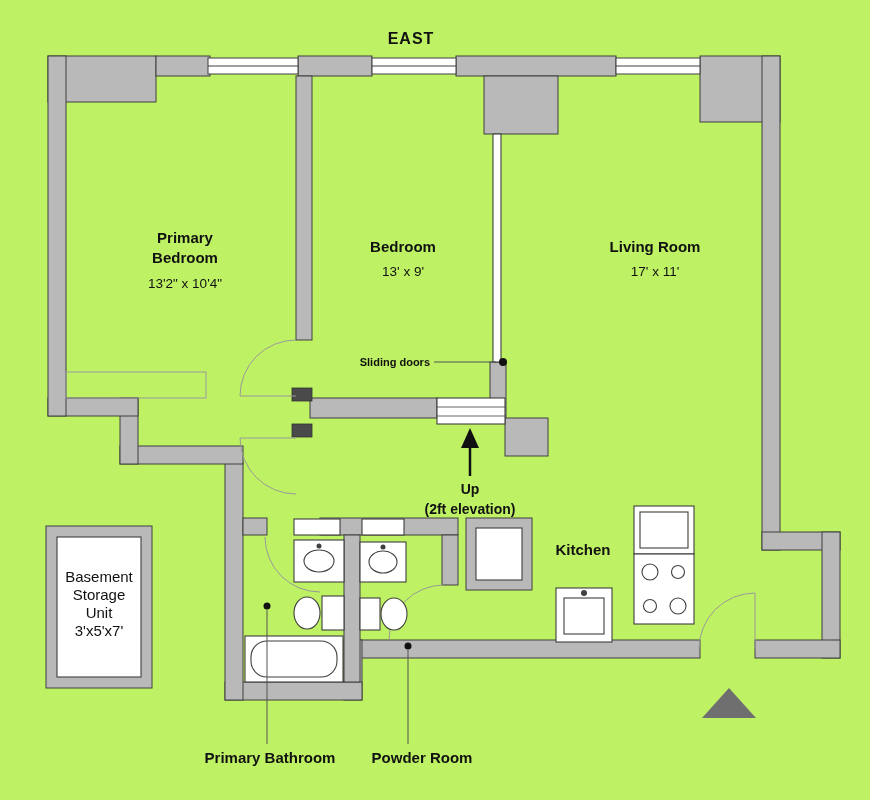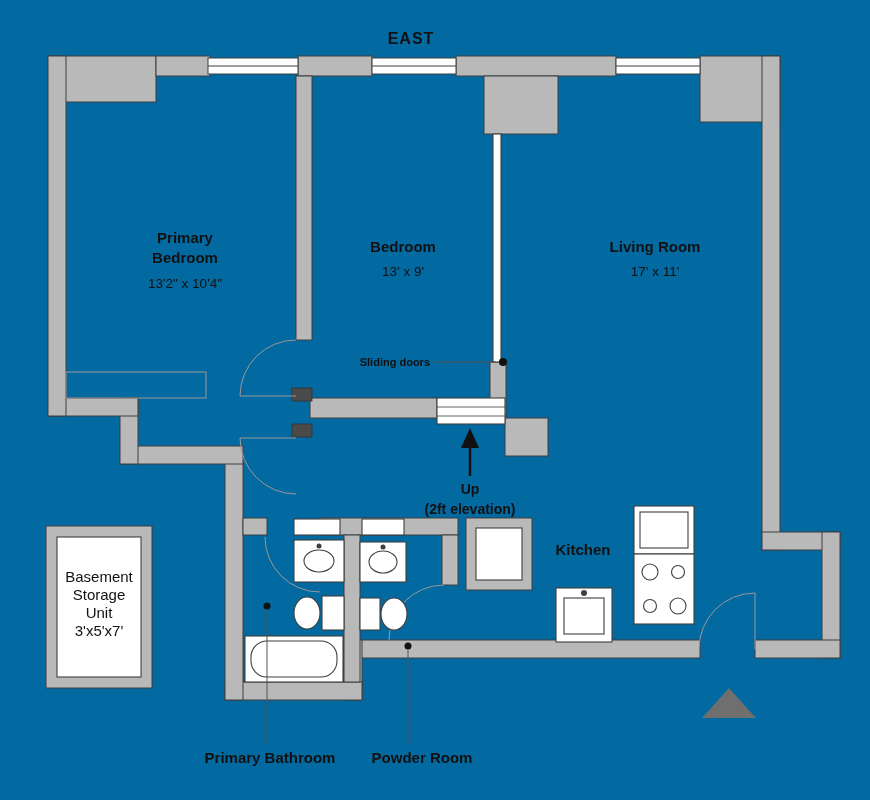--- a/index.html
+++ b/index.html
@@ -1,16 +1,16 @@
 <!DOCTYPE html>
 <html style="--wall-fill: #b9b9b9; --wall-stroke: #3f3f3f; --text: #111111; --arrow: #6f6f6f;"><head>
 <meta charset="utf-8">
 <style>
   html,body{margin:0;padding:0;background:#fff;}
-  .stage{position:relative;width:870px;height:800px;background:#0369a1;overflow:hidden;}
+  .stage{position:relative;width:870px;height:800px;background:#bef264;overflow:hidden;}
   svg{display:block;}
   text{font-family:"Liberation Sans",sans-serif;fill:var(--text,#111111);}
   .wall{fill:var(--wall-fill,#b9b9b9);stroke:var(--wall-stroke,#3f3f3f);stroke-width:1;}
   .jamb{fill:#4a4a4a;stroke:#333;stroke-width:0.8;}
   .window{fill:#ffffff;stroke:#3f3f3f;stroke-width:1;}
   .fixture{fill:#ffffff;stroke:#3f3f3f;stroke-width:1.1;}
   .thin{fill:none;stroke:#9a9a9a;stroke-width:1;}
   .arc{fill:none;stroke:#999999;stroke-width:1;}
   .leader{stroke:#555;stroke-width:1;}
   .dot{fill:#111;}

